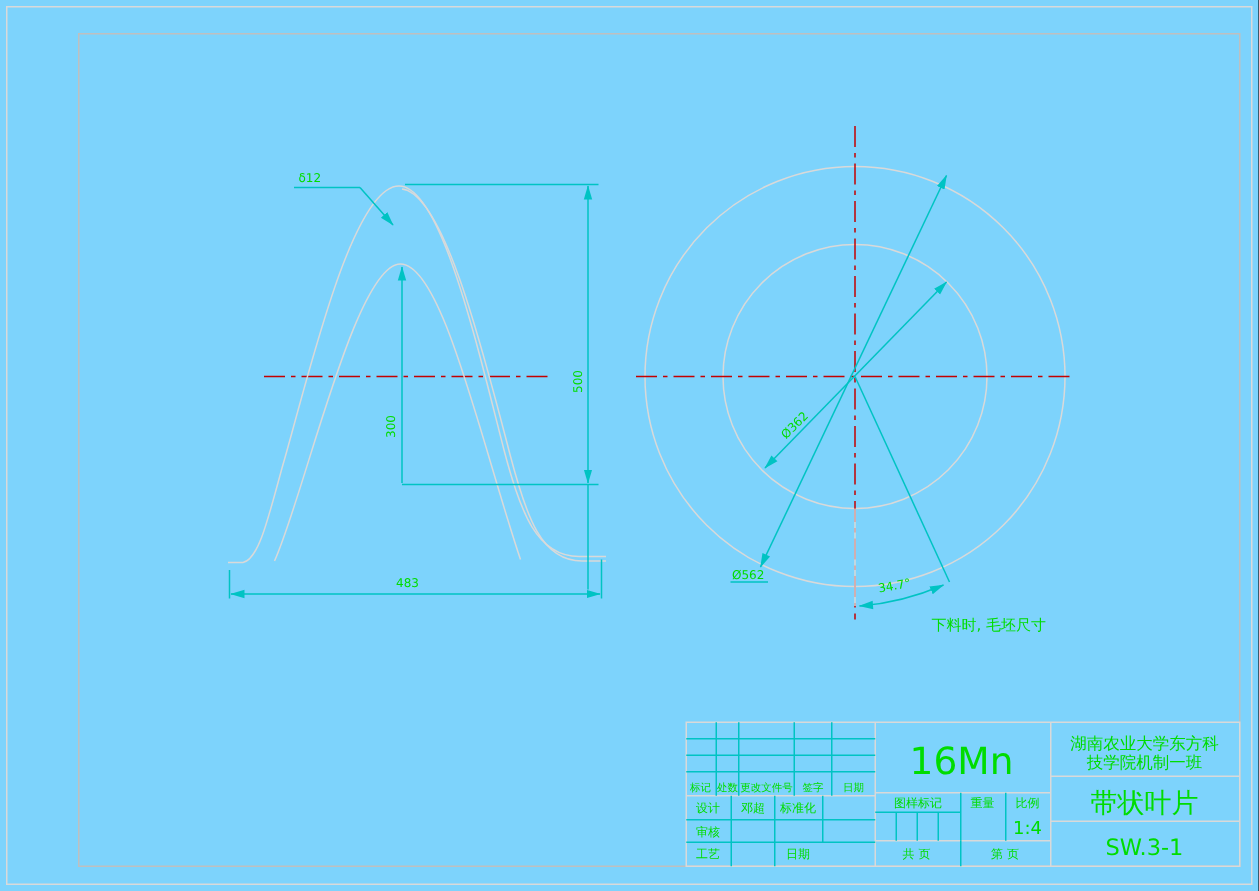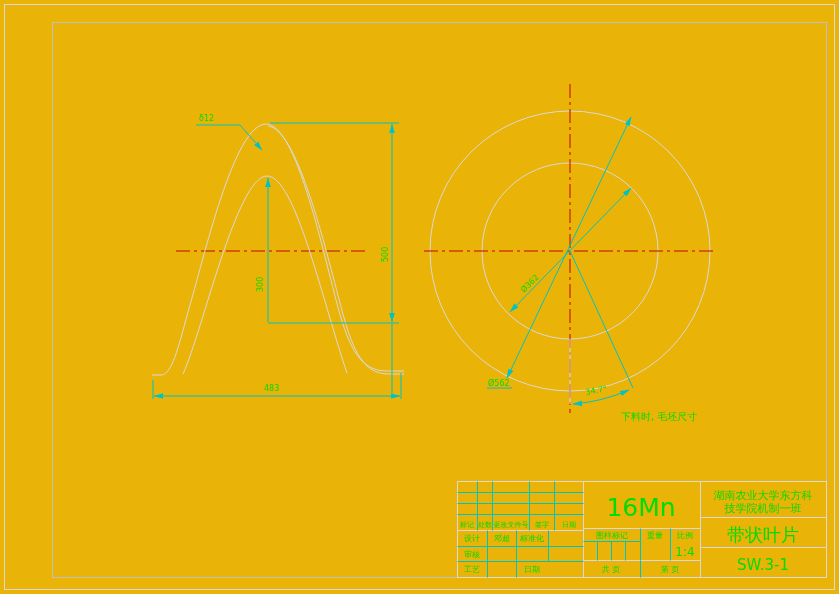--- a/index.html
+++ b/index.html
@@ -1,17 +1,17 @@
 <!DOCTYPE html>
 <html><head>
 <meta charset="utf-8">
 <style>
   html,body{margin:0;padding:0;background:#000;}
   #stage{
-    position:relative;width:839px;height:594px;background:#eab308;overflow:hidden;
+    position:relative;width:839px;height:594px;background:#7dd3fc;overflow:hidden;
     font-family:"DejaVu Sans",sans-serif;
   }
   svg{position:absolute;left:0;top:0;}
   text{font-family:"DejaVu Sans",sans-serif;fill:#00dc00;}
   .dim-text{font-size:8px;}
   .note-text{font-size:10px;}
   .tb-small{font-size:8px;}
   .tb-tiny{font-size:7px;}
   .w{stroke:#d9d9d9;stroke-width:1;fill:none;}
   .w2{stroke:#bfbfbf;stroke-width:1;fill:none;}

